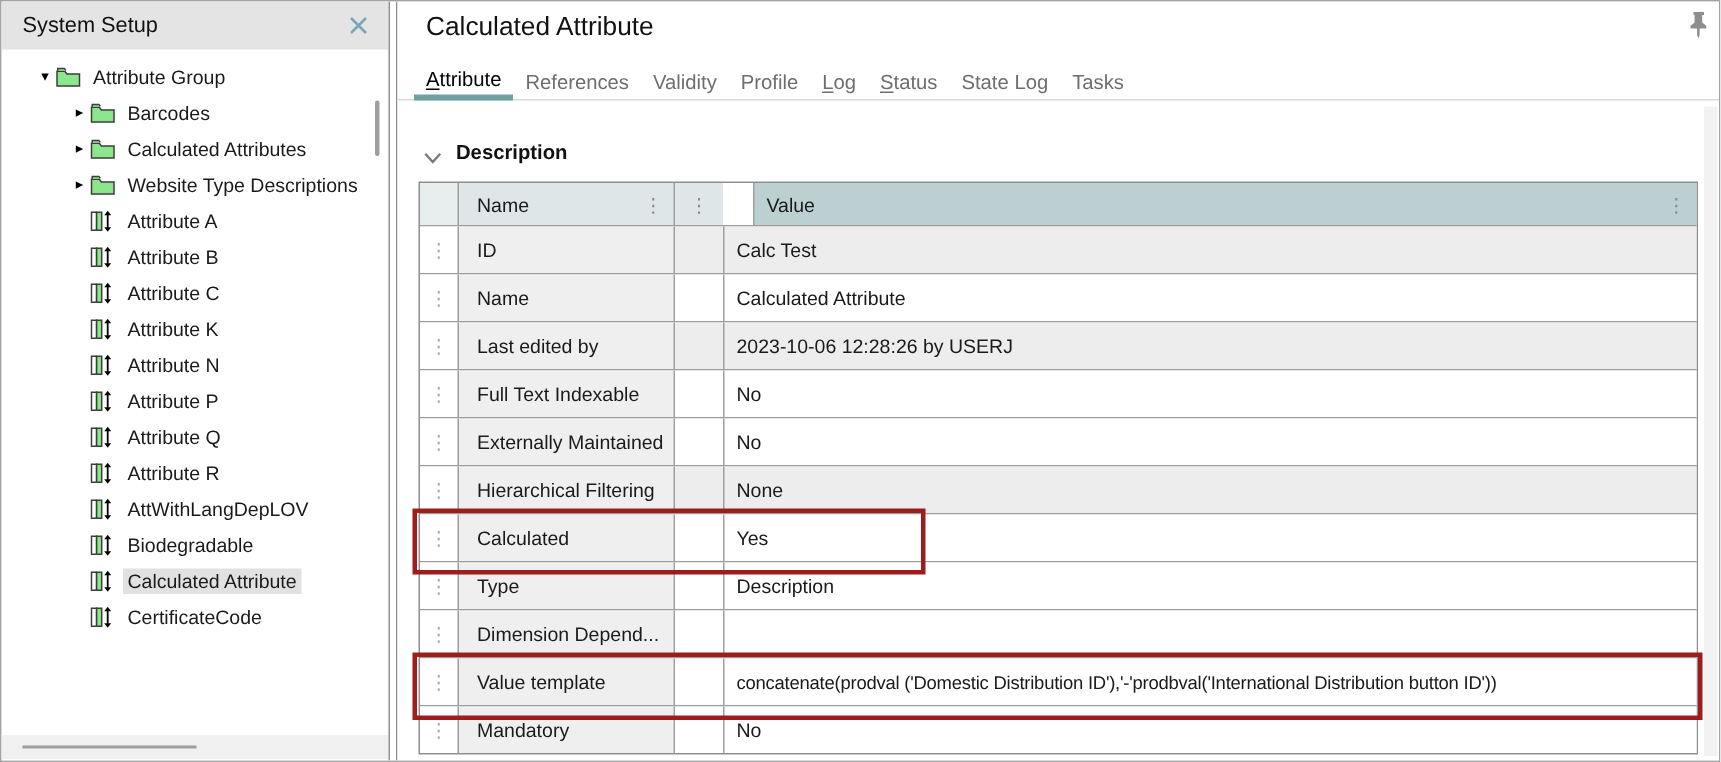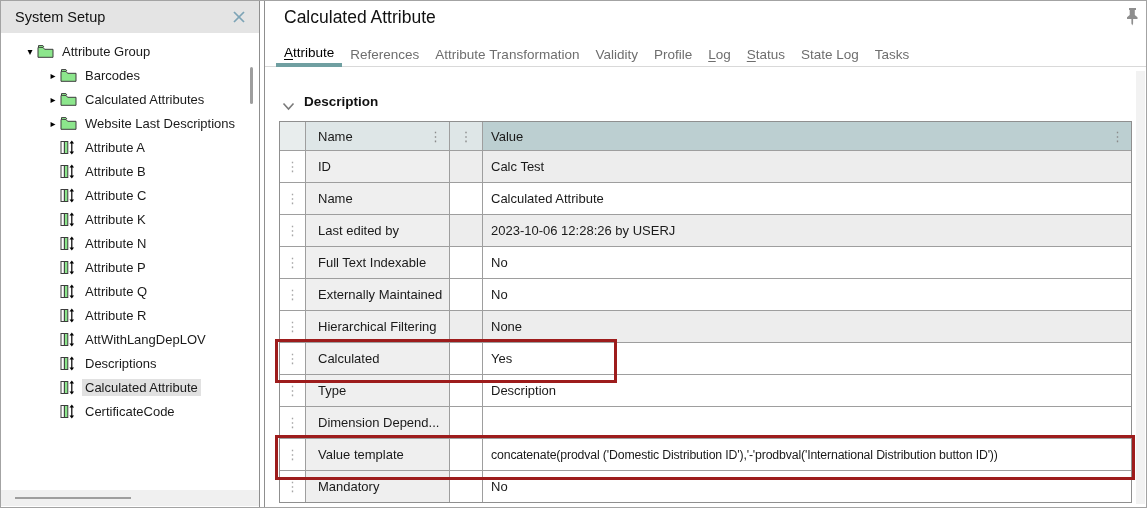--- a/index.html
+++ b/index.html
@@ -46,21 +46,21 @@
   .trow.hdr{ height:28px; border-top:none; }
   .cell{ height:100%; display:flex; align-items:center; font-size:13px; overflow:hidden; }
   .c-handle{ width:25px; flex:0 0 25px; justify-content:center; background:#fff; }
   .c-name{ width:144px; flex:0 0 144px; padding-left:12px; background:#efefef; border-left:1px solid #9e9e9e; }
   .c-spacer{ width:33px; flex:0 0 33px; background:#fff; border-left:1px solid #9e9e9e; justify-content:center; }
   .c-value{ flex:1; padding-left:8px; background:#fff; border-left:1px solid #9e9e9e; white-space:nowrap; }
   .trow.shaded .c-spacer, .trow.shaded .c-value{ background:#ededed; }
   .hdr .c-handle{ background:#e8eded; }
   .hdr .c-name{ background:#dee6e7; justify-content:space-between; padding-right:7px; }
   .hdr .c-spacer{ background:#dee6e7; }
-  .hdr .c-value{ background:#bccfd1; justify-content:space-between; padding-right:7px; }
+  .hdr .c-value{ background:#bccfd1; justify-content:space-between; padding-right:7px;margin-left:20px; }
   .dots{ color:#8a8a8a; font-size:13px; line-height:1; cursor:pointer; }
   .c-handle .dots{ color:#a6a6a6; }
   .val-small{ font-size:12.3px; letter-spacing:-0.15px; }
   .trow.box-partial::after{ content:""; position:absolute; left:-5px; top:-4px; width:336px; height:38px; border:3px solid #9d1c1c; z-index:5; pointer-events:none; }
   .trow.box-full::after{ content:""; position:absolute; left:-5px; top:-4px; right:-4px; height:39px; border:3px solid #9d1c1c; z-index:5; pointer-events:none; }
   .scroll-gutter{ position:absolute; right:2px; top:70px; width:9px; height:433px; background:#f2f2f2; }
 </style>
 </head>
 <body>
 
@@ -108,21 +108,21 @@
           <span class="t-label">Calculated Attributes</span>
         </div>
         <div class="tree-row lvl1">
           <span class="expander">▸</span>
           <span class="t-icon">
             <svg width="17" height="14" viewBox="0 0 17 14">
               <path d="M1 3.5 h5.2 l1.4 1.8 H16 v8 H1 z" fill="#8ce68c" stroke="#3c3c3c" stroke-width="1"></path>
               <path d="M1.5 3.2 v-1.6 h4.4 l1 1.3" fill="#8ce68c" stroke="#3c3c3c" stroke-width="1"></path>
             </svg>
           </span>
-          <span class="t-label">Website Last Descriptions</span>
+          <span class="t-label">Website Type Descriptions</span>
         </div>
         <div class="tree-row lvl1">
           <span class="expander"></span>
           <span class="t-icon">
             <svg width="16" height="15" viewBox="0 0 16 15">
               <rect x="1" y="1.5" width="3.4" height="12" fill="#ffffff" stroke="#3c3c3c" stroke-width="1"></rect>
               <rect x="4.4" y="1.5" width="3.4" height="12" fill="#8ce68c" stroke="#3c3c3c" stroke-width="1"></rect>
               <line x1="11.8" y1="2.5" x2="11.8" y2="12.5" stroke="#000" stroke-width="1.2"></line>
               <path d="M11.8 0.5 l-2.3 3 h4.6 z" fill="#000"></path>
               <path d="M11.8 14.5 l-2.3 -3 h4.6 z" fill="#000"></path>
@@ -238,21 +238,21 @@
           <span class="expander"></span>
           <span class="t-icon">
             <svg width="16" height="15" viewBox="0 0 16 15">
               <rect x="1" y="1.5" width="3.4" height="12" fill="#ffffff" stroke="#3c3c3c" stroke-width="1"></rect>
               <rect x="4.4" y="1.5" width="3.4" height="12" fill="#8ce68c" stroke="#3c3c3c" stroke-width="1"></rect>
               <line x1="11.8" y1="2.5" x2="11.8" y2="12.5" stroke="#000" stroke-width="1.2"></line>
               <path d="M11.8 0.5 l-2.3 3 h4.6 z" fill="#000"></path>
               <path d="M11.8 14.5 l-2.3 -3 h4.6 z" fill="#000"></path>
             </svg>
           </span>
-          <span class="t-label">Descriptions</span>
+          <span class="t-label">Biodegradable</span>
         </div>
         <div class="tree-row lvl1 selected">
           <span class="expander"></span>
           <span class="t-icon">
             <svg width="16" height="15" viewBox="0 0 16 15">
               <rect x="1" y="1.5" width="3.4" height="12" fill="#ffffff" stroke="#3c3c3c" stroke-width="1"></rect>
               <rect x="4.4" y="1.5" width="3.4" height="12" fill="#8ce68c" stroke="#3c3c3c" stroke-width="1"></rect>
               <line x1="11.8" y1="2.5" x2="11.8" y2="12.5" stroke="#000" stroke-width="1.2"></line>
               <path d="M11.8 0.5 l-2.3 3 h4.6 z" fill="#000"></path>
               <path d="M11.8 14.5 l-2.3 -3 h4.6 z" fill="#000"></path>
@@ -286,21 +286,20 @@
     <div class="rp-title">Calculated Attribute</div>
     <span class="pin">
       <svg width="17" height="19" viewBox="0 0 17 19">
         <path d="M5 1 h7 v2 h-1.2 v5 l2.7 2.2 v1.8 h-4.4 v4.5 l-0.85 2 -0.85 -2 v-4.5 H3 v-1.8 L5.7 8 V3 H5 z" fill="#8e8e8e"></path>
       </svg>
     </span>
     <div class="tabs-divider"></div>
     <div class="tabs" id="tabs">
         <div class="tab active"><u>A</u>ttribute</div>
         <div class="tab">References</div>
-        <div class="tab">Attribute Transformation</div>
         <div class="tab">Validity</div>
         <div class="tab">Profile</div>
         <div class="tab"><u>L</u>og</div>
         <div class="tab"><u>S</u>tatus</div>
         <div class="tab">State Log</div>
         <div class="tab">Tasks</div>
       </div>
     <div class="section-header">
       <span class="chev">
         <svg width="13" height="9" viewBox="0 0 13 9">

